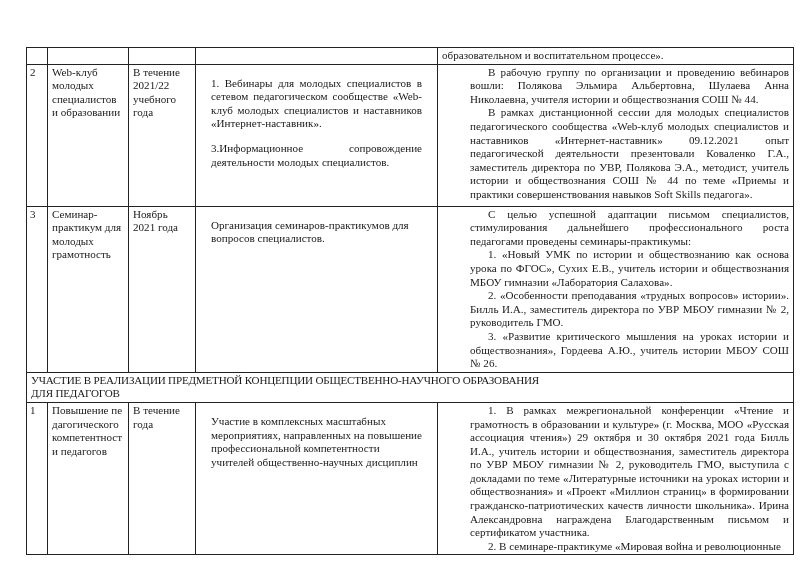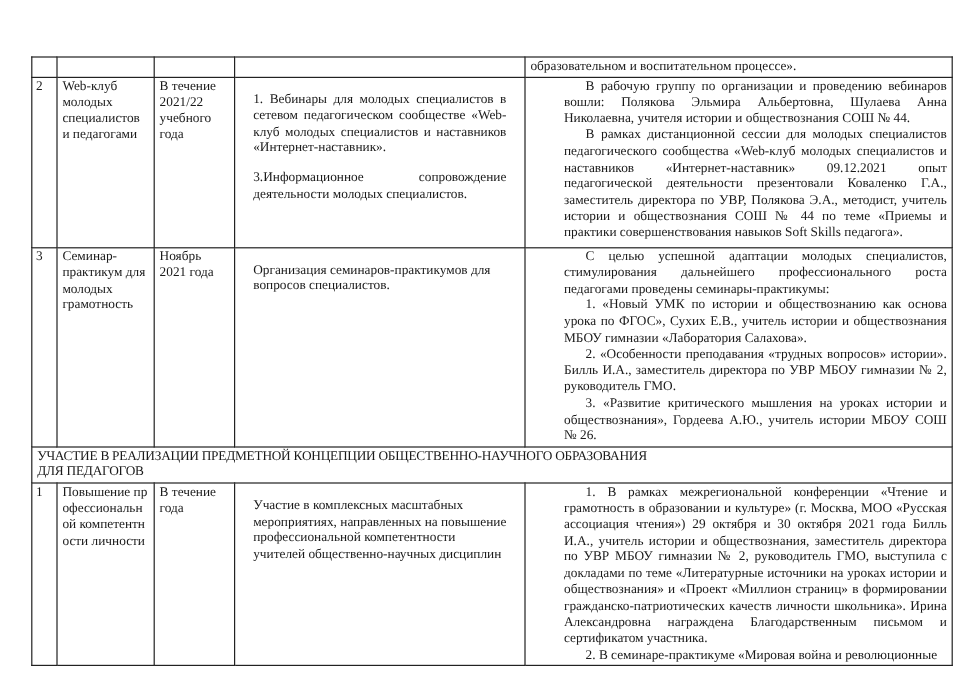--- a/index.html
+++ b/index.html
@@ -38,58 +38,58 @@
       <td></td>
       <td></td>
       <td></td>
       <td class="just">
         <p>образовательном и воспитательном процессе».</p>
       </td>
     </tr>
 
     <tr style="height:142px;">
       <td class="num">2</td>
-      <td>Web-клуб молодых специалистов и педагогами</td>
+      <td>Web-клуб молодых специалистов и образовании</td>
       <td>В течение 2021/22 учебного года</td>
       <td class="c4txt">
         <p class="jl">1. Вебинары для молодых специалистов в сетевом педагогическом сообществе «Web-клуб молодых специалистов и наставников «Интернет-наставник».</p>
         <p class="j">3.Информационное сопровождение деятельности молодых специалистов.</p>
       </td>
       <td class="just">
         <p class="ind">В рабочую группу по организации и проведению вебинаров вошли: Полякова Эльмира Альбертовна, Шулаева Анна Николаевна, учителя истории и обществознания СОШ № 44.</p>
         <p class="ind">В рамках дистанционной сессии для молодых специалистов педагогического сообщества «Web-клуб молодых специалистов и наставников «Интернет-наставник» 09.12.2021 опыт педагогической деятельности презентовали Коваленко Г.А., заместитель директора по УВР, Полякова Э.А., методист, учитель истории и обществознания СОШ № 44 по теме «Приемы и практики совершенствования навыков Soft Skills педагога».</p>
       </td>
     </tr>
 
     <tr style="height:147px;">
       <td class="num">3</td>
       <td>Семинар-практикум для молодых грамотность</td>
       <td>Ноябрь 2021 года</td>
       <td class="c4txt">
         <p>Организация семинаров-практикумов для вопросов специалистов.</p>
       </td>
       <td class="just">
-        <p class="ind">С целью успешной адаптации молодых специалистов, стимулирования дальнейшего профессионального роста педагогами проведены семинары-практикумы:</p>
+        <p class="ind">С целью успешной адаптации письмом специалистов, стимулирования дальнейшего профессионального роста педагогами проведены семинары-практикумы:</p>
         <p class="ind">1. «Новый УМК по истории и обществознанию как основа урока по ФГОС», Сухих Е.В., учитель истории и обществознания МБОУ гимназии «Лаборатория Салахова».</p>
         <p class="ind">2. «Особенности преподавания «трудных вопросов» истории». Билль И.А., заместитель директора по УВР МБОУ гимназии № 2, руководитель ГМО.</p>
         <p class="ind">3. «Развитие критического мышления на уроках истории и обществознания», Гордеева А.Ю., учитель истории МБОУ СОШ № 26.</p>
       </td>
     </tr>
 
     <tr class="section">
       <td colspan="5">
         <div>УЧАСТИЕ В РЕАЛИЗАЦИИ ПРЕДМЕТНОЙ КОНЦЕПЦИИ ОБЩЕСТВЕННО-НАУЧНОГО ОБРАЗОВАНИЯ</div>
         <div>ДЛЯ ПЕДАГОГОВ</div>
       </td>
     </tr>
 
     <tr style="height:146px;">
       <td class="num">1</td>
       <td style="word-break:break-all;">
-        <span>Повышение профессиональной компетентности личности</span>
+        <span>Повышение педагогического компетентности педагогов</span>
       </td>
       <td>В течение года</td>
       <td class="c4txt">
         <p>Участие в комплексных масштабных мероприятиях, направленных на повышение профессиональной компетентности учителей общественно-научных дисциплин</p>
       </td>
       <td class="just">
         <p class="ind">1. В рамках межрегиональной конференции «Чтение и грамотность в образовании и культуре» (г. Москва, МОО «Русская ассоциация чтения») 29 октября и 30 октября 2021 года Билль И.А., учитель истории и обществознания, заместитель директора по УВР МБОУ гимназии № 2, руководитель ГМО, выступила с докладами по теме «Литературные источники на уроках истории и обществознания» и «Проект «Миллион страниц» в формировании гражданско-патриотических качеств личности школьника». Ирина Александровна награждена Благодарственным письмом и сертификатом участника.</p>
         <p class="ind">2. В семинаре-практикуме «Мировая война и революционные</p>
       </td>
     </tr>

